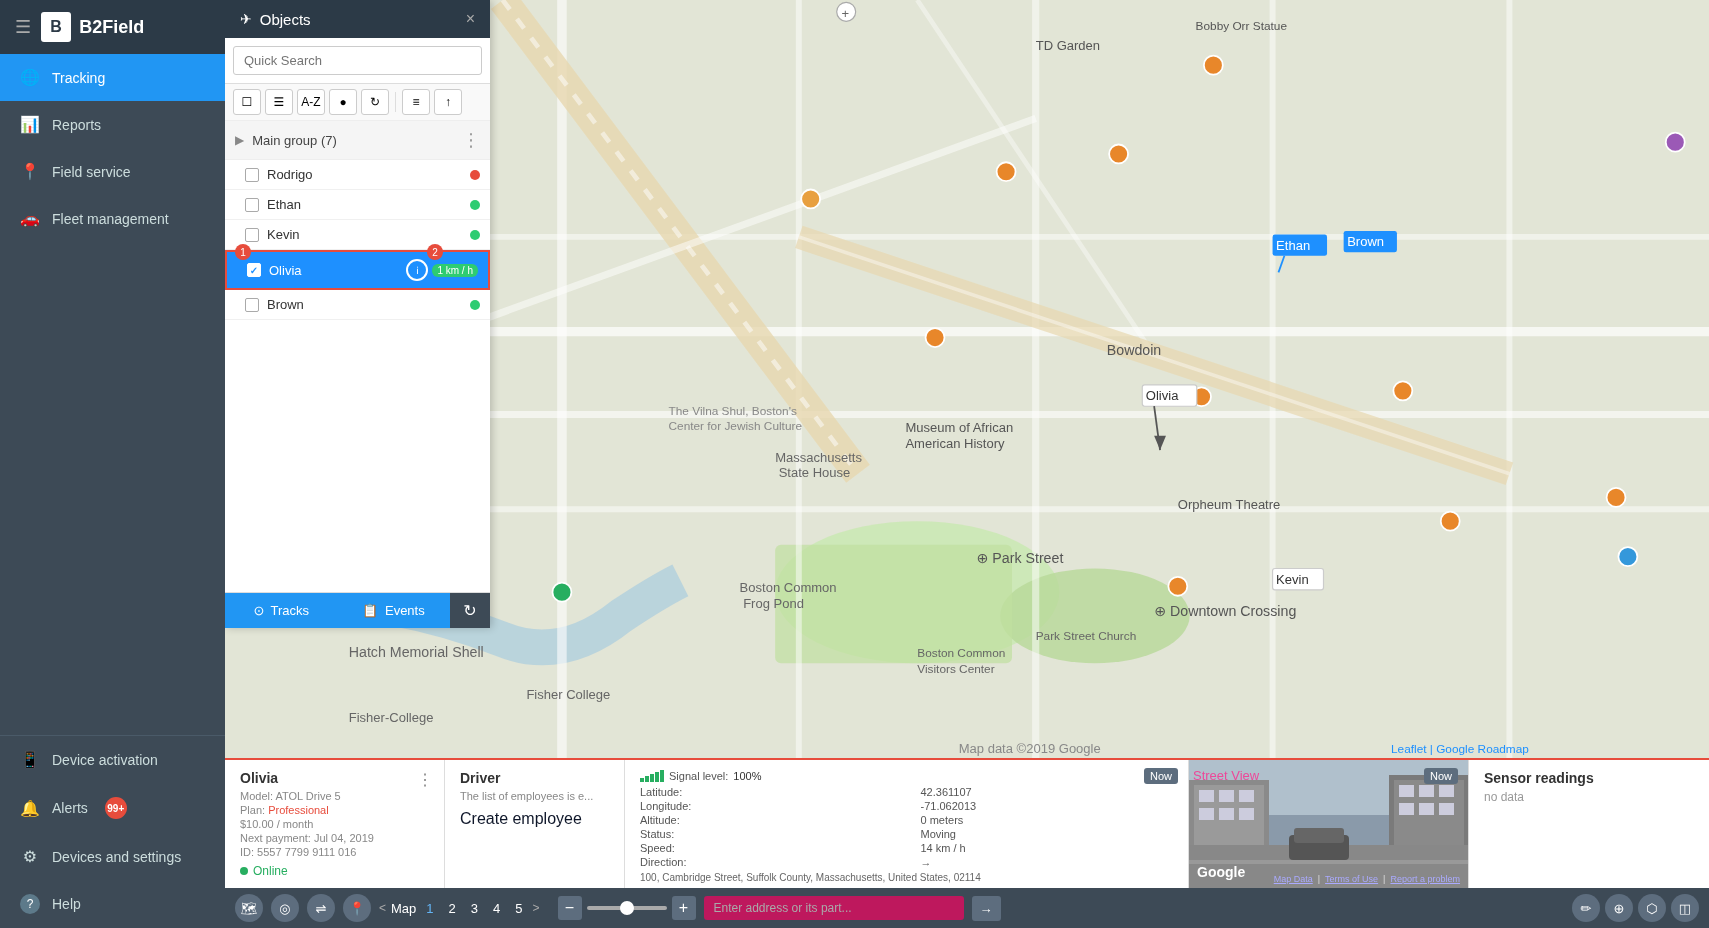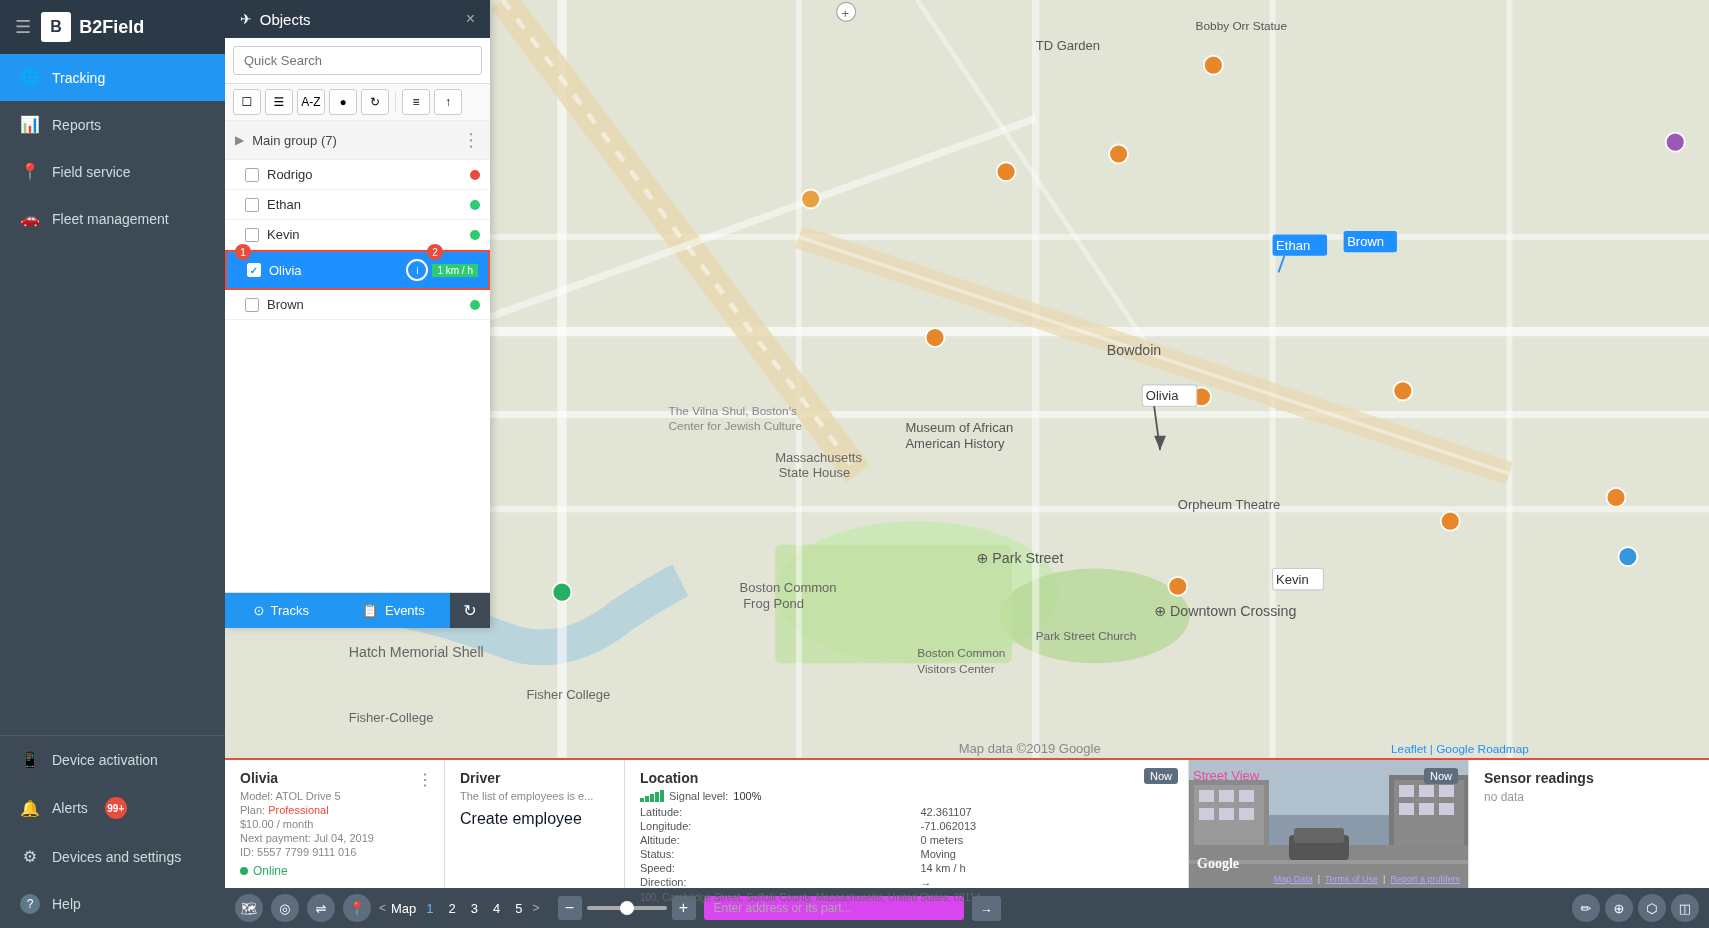--- a/index.html
+++ b/index.html
@@ -63,21 +63,21 @@
     .obj-row.selected .checkbox { background: white; border-color: white; }
     .obj-row .check-mark { color: #1e90ff; font-size: 10px; font-weight: bold; }
     .obj-row .status-dot { width: 10px; height: 10px; border-radius: 50%; margin-left: auto; }
     .status-red { background: #e74c3c; }
     .status-green { background: #2ecc71; }
     .obj-name { flex: 1; }
 
     .obj-row-controls { display: flex; align-items: center; gap: 4px; margin-left: auto; }
     .obj-ctrl-btn { width: 22px; height: 22px; border-radius: 50%; border: 2px solid white; background: #555; display: flex; align-items: center; justify-content: center; font-size: 10px; color: white; cursor: pointer; }
     .obj-ctrl-btn.info { background: #1e90ff; }
-    .speed-badge { background: #2ecc71; color: white; font-size: 10px; padding: 1px 5px; border-radius: 0; white-space: nowrap; }
+    .speed-badge { background: #2ecc71; color: white; font-size: 10px; padding: 1px 5px; border-radius: 6px; white-space: nowrap; }
 
     .panel-footer { display: flex; gap: 0; border-top: 1px solid #ddd; }
     .panel-footer-btn { flex: 1; padding: 10px; background: #2196F3; color: white; border: none; font-size: 13px; cursor: pointer; display: flex; align-items: center; justify-content: center; gap: 6px; }
     .panel-footer-btn.tracks { background: #2196F3; }
     .panel-footer-btn.events { background: #2196F3; }
     .panel-footer-refresh { width: 40px; background: #3d4a56; color: white; border: none; cursor: pointer; display: flex; align-items: center; justify-content: center; font-size: 16px; }
 
     
     .bottom-panel { height: 130px; background: white; border-top: 2px solid #e74c3c; display: flex; }
     .bottom-section { flex: 1; padding: 10px 15px; border-right: 1px solid #ddd; position: relative; }
@@ -102,21 +102,21 @@
     .map-bottom-toolbar { height: 40px; background: #3d4a56; display: flex; align-items: center; padding: 0 10px; gap: 8px; }
     .toolbar-map-btn { width: 28px; height: 28px; background: #5d6d7e; border-radius: 50%; display: flex; align-items: center; justify-content: center; color: white; font-size: 13px; cursor: pointer; border: none; }
     .map-pages { display: flex; align-items: center; gap: 5px; color: white; font-size: 13px; }
     .map-page { cursor: pointer; padding: 2px 5px; }
     .map-page.active { color: #64b5f6; }
     .map-pages-nav { color: #aaa; font-size: 12px; cursor: pointer; }
     .map-zoom-ctrl { display: flex; align-items: center; gap: 5px; margin-left: 10px; }
     .zoom-btn { width: 24px; height: 24px; background: #5d6d7e; border: none; color: white; font-size: 16px; cursor: pointer; border-radius: 3px; display: flex; align-items: center; justify-content: center; }
     .zoom-slider { width: 80px; height: 4px; background: #aaa; border-radius: 2px; position: relative; cursor: pointer; }
     .zoom-handle { width: 14px; height: 14px; background: white; border-radius: 50%; position: absolute; top: -5px; left: 50%; transform: translateX(-50%); }
-    .map-address-input { flex: 1; max-width: 260px; padding: 5px 10px; background: #d946ef; border: none; color: white; font-size: 12px; border-radius: 3px; }
+    .map-address-input { flex: 1; max-width: 260px; padding: 5px 10px; background: #be185d; border: none; color: white; font-size: 12px; border-radius: 3px; }
     .map-address-input::placeholder { color: #aaa; }
     .map-search-btn { background: #5d6d7e; border: none; color: white; padding: 5px 8px; border-radius: 3px; cursor: pointer; font-size: 13px; }
 
     .toolbar-right { margin-left: auto; display: flex; gap: 5px; }
 
     .alerts-badge { background: #e74c3c; color: white; border-radius: 50%; width: 22px; height: 22px; font-size: 10px; display: flex; align-items: center; justify-content: center; font-weight: bold; margin-left: 5px; }
 
     
     .more-menu-btn { width: 22px; height: 22px; color: #888; cursor: pointer; display: flex; align-items: center; justify-content: center; font-size: 16px; position: absolute; top: 8px; right: 8px; }
   </style>
@@ -385,21 +385,20 @@
       <div class="bottom-section" style="flex: 0 0 180px;">
         <div class="bottom-section-title">Driver</div>
         <div class="bottom-section-detail" style="margin-top:4px;">The list of employees is e...</div>
         <div style="margin-top:8px;">
           <span class="create-employee">Create employee</span>
         </div>
       </div>
 
       <div class="bottom-section" style="flex: 1; position:relative;">
         <span class="now-badge">Now</span>
-        <div class="bottom-section-title">Location</div>
         <div class="signal-bar">
           <div class="signal-bars">
             <div class="signal-bar-item" style="height:4px;"></div>
             <div class="signal-bar-item" style="height:6px;"></div>
             <div class="signal-bar-item" style="height:8px;"></div>
             <div class="signal-bar-item" style="height:10px;"></div>
             <div class="signal-bar-item" style="height:12px;"></div>
           </div>
           <span style="font-size:11px;color:#555;">Signal level:</span>
           <span style="font-size:11px;color:#333;font-weight:500;">100%</span>
@@ -451,21 +450,21 @@
           <rect x="250" y="43" width="15" height="12" fill="#ccd"></rect>
 
           <rect x="0" y="85" width="280" height="45" fill="#888"></rect>
 
           <rect x="0" y="100" width="280" height="4" fill="#aaa" opacity="0.5"></rect>
           <rect x="120" y="88" width="40" height="5" fill="#fff" opacity="0.4"></rect>
 
           <rect x="100" y="75" width="60" height="25" rx="4" fill="#555"></rect>
           <rect x="105" y="68" width="50" height="15" rx="3" fill="#666"></rect>
         </svg>
-        <div style="position:absolute;bottom:16px;left:8px;font-size:14px;font-weight:bold;color:white;font-family:Liberation Serif, serif;">Google</div>
+        <div style="position:absolute;bottom:8px;left:8px;font-size:14px;font-weight:bold;color:white;">Google</div>
         <div style="position:absolute;bottom:4px;right:8px;font-size:9px;color:#ddd;display:flex;gap:5px;">
           <span style="text-decoration:underline;color:#aaf;cursor:pointer;">Map Data</span>
           <span>|</span>
           <span style="text-decoration:underline;color:#aaf;cursor:pointer;">Terms of Use</span>
           <span>|</span>
           <span style="text-decoration:underline;color:#aaf;cursor:pointer;">Report a problem</span>
         </div>
       </div>
 
       <div class="bottom-section sensor-section">

